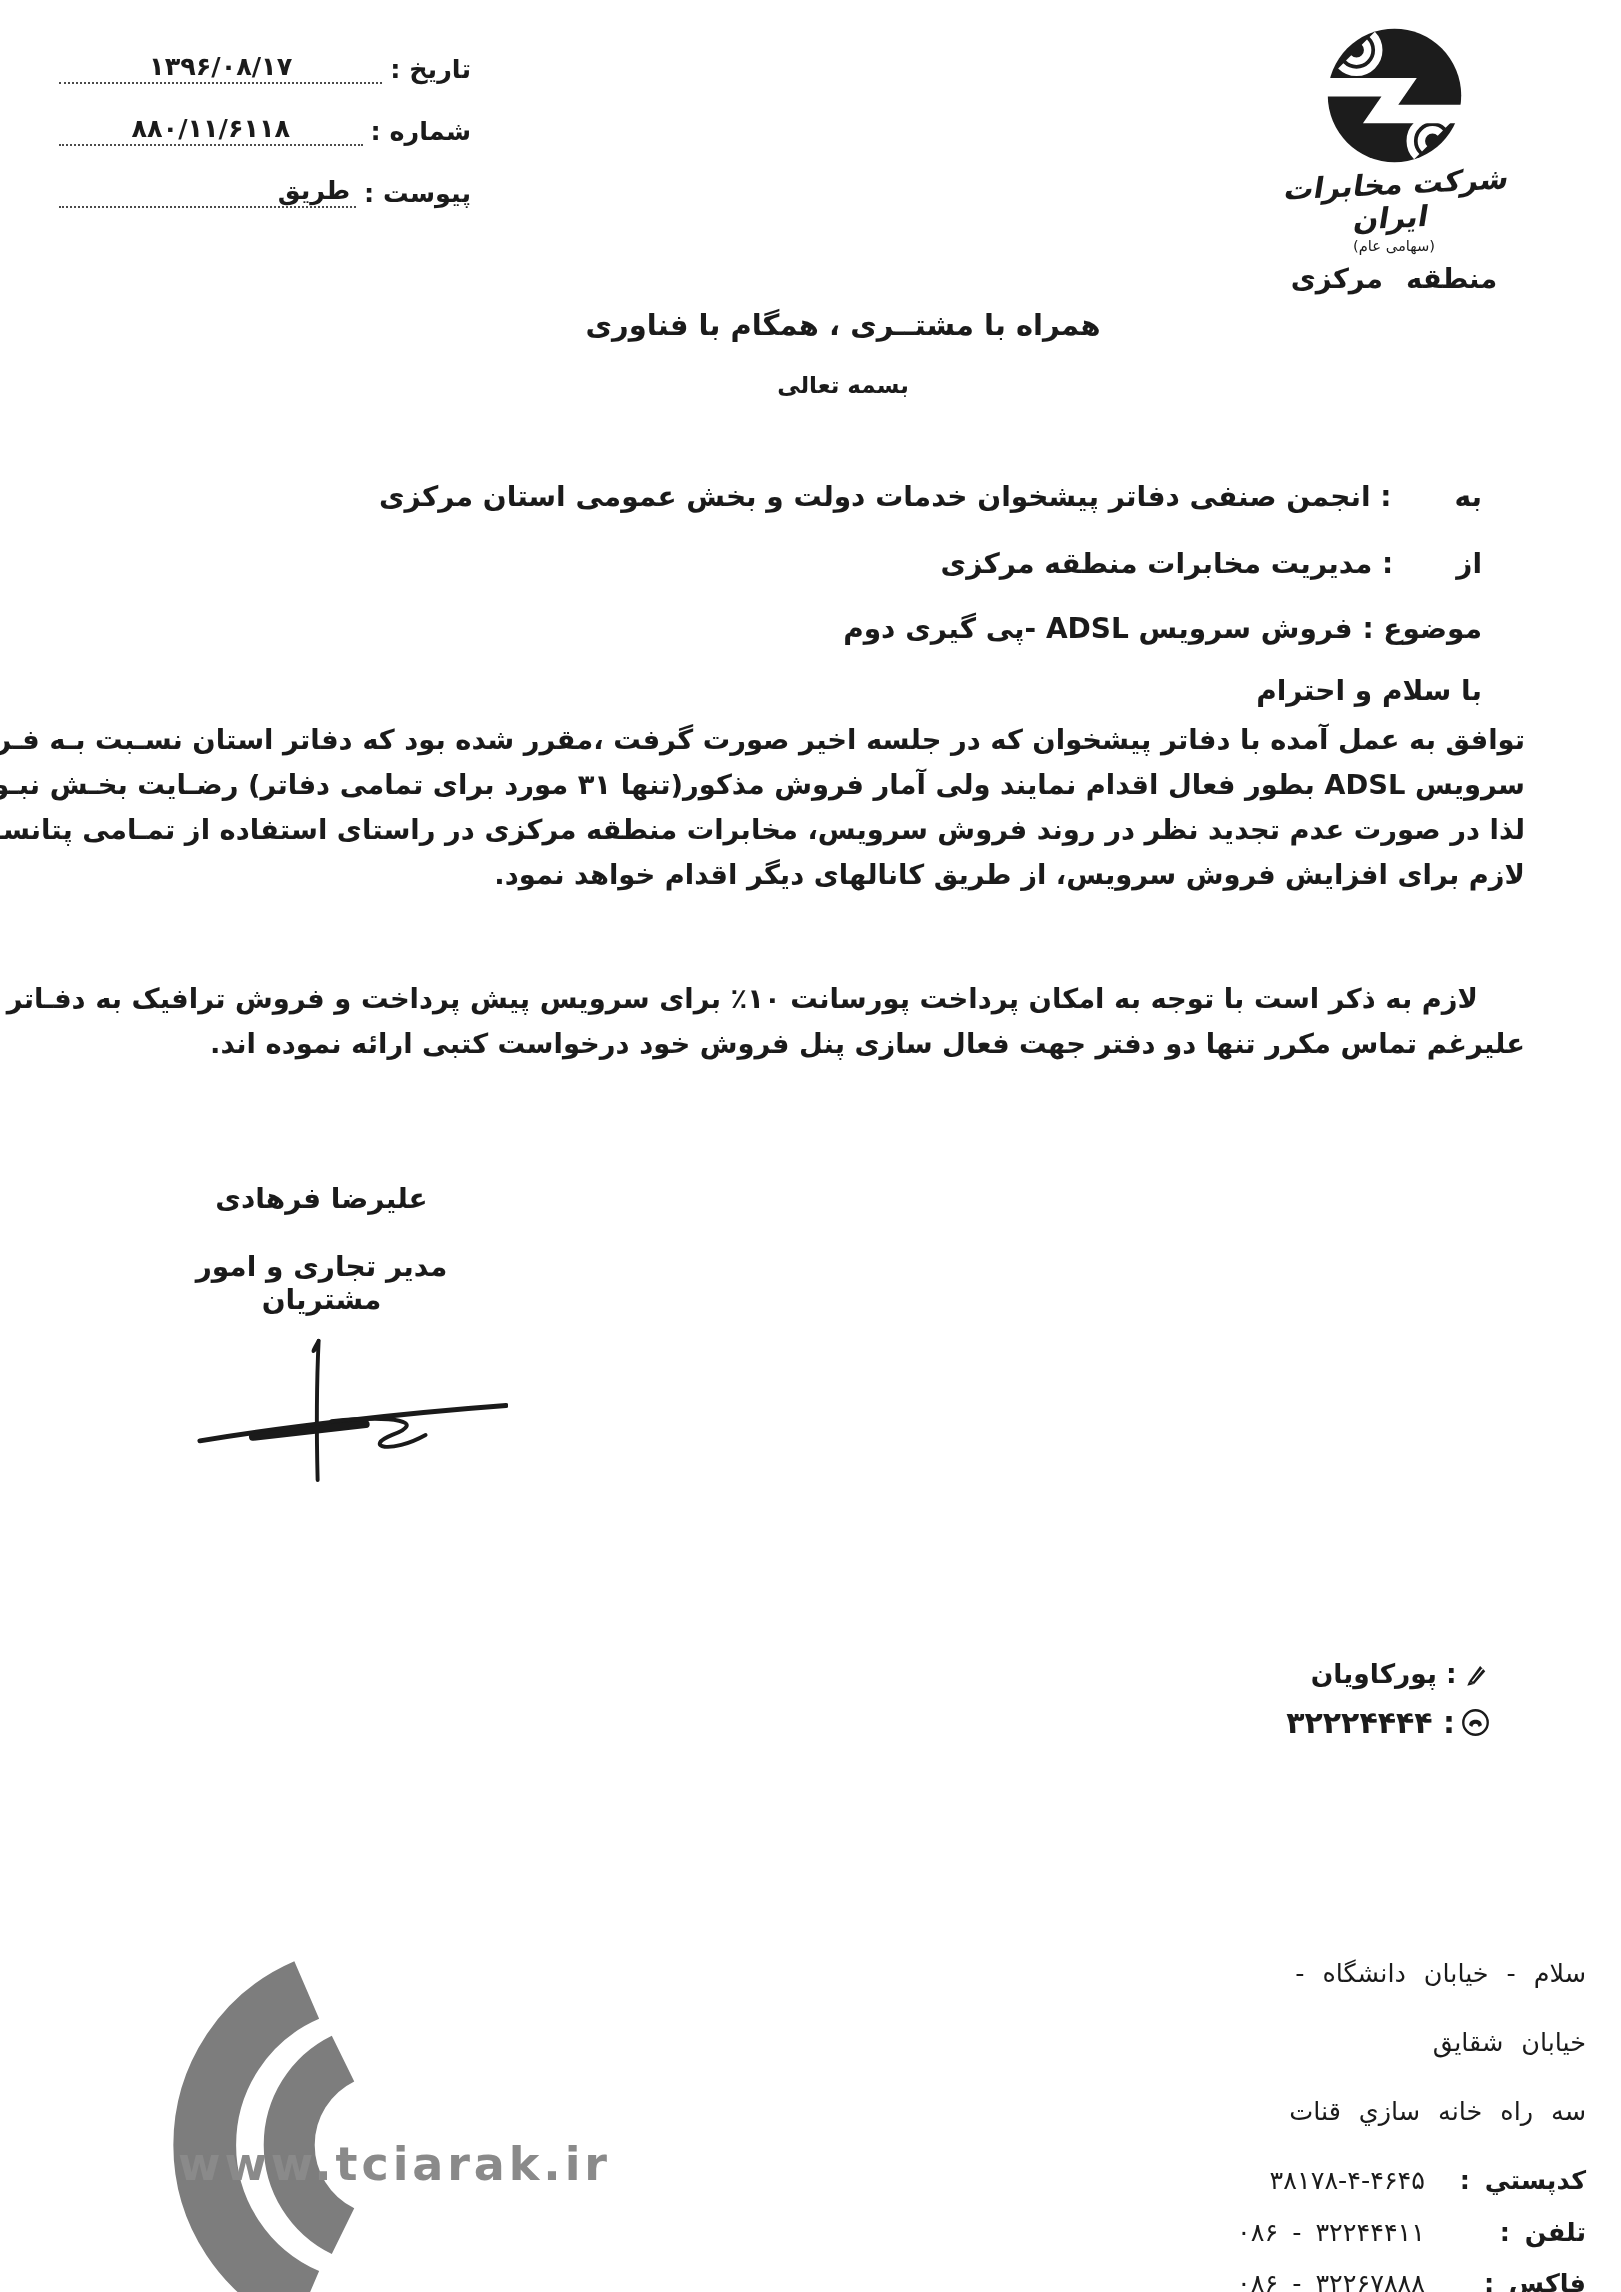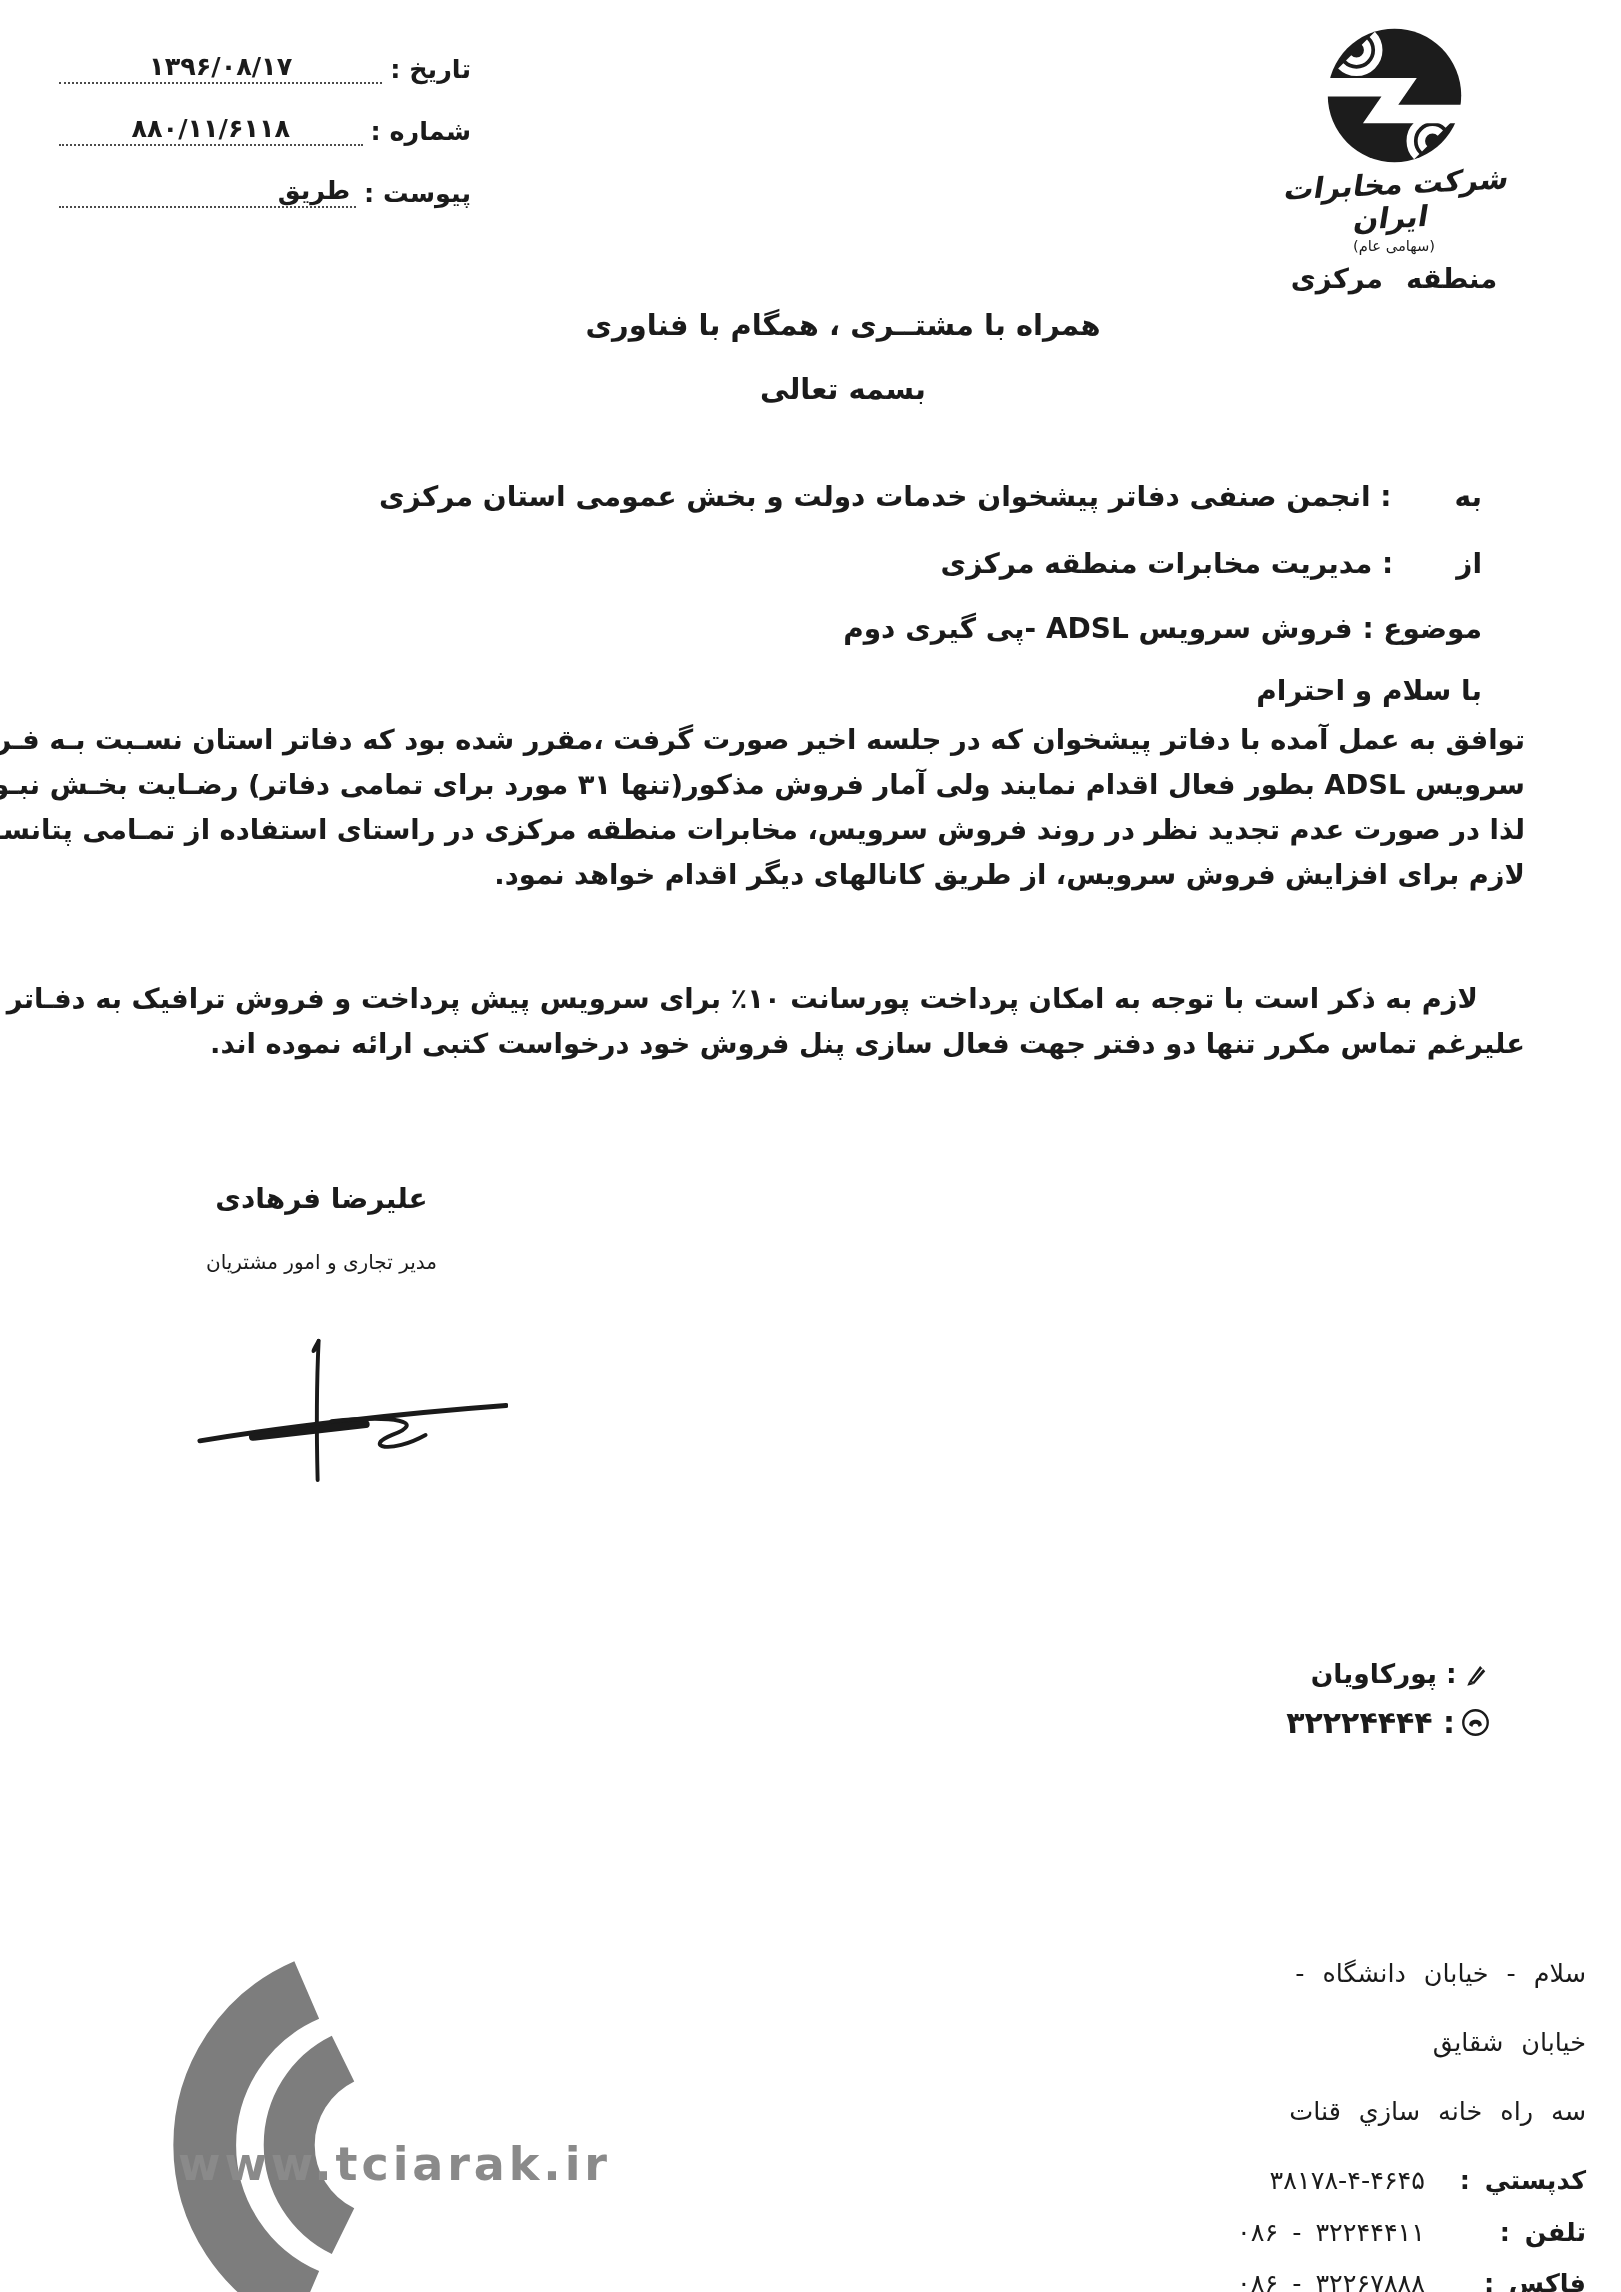--- a/index.html
+++ b/index.html
@@ -21,21 +21,21 @@
   .meta-line.right{text-align:right;}
   .meta-value{font-weight:bold;font-size:25.5px;direction:ltr;display:inline-block;padding:0 5.9px;}
   
   .logo-block{position:absolute;left:1257px;top:25.5px;width:274px;text-align:center;}
   .logo-mark{display:block;margin:0 auto;}
   .company-name{font-size:29px;font-weight:bold;transform:skewX(-12deg) rotate(-3deg);margin-top:2px;}
   .company-type{font-size:14.7px;margin-top:2px;}
   .region-name{font-size:27.4px;font-weight:bold;word-spacing:13.7px;margin-top:9.8px;letter-spacing:1px;}
   
   .slogan{position:absolute;left:549px;top:308px;width:588px;text-align:center;font-size:29px;font-weight:bold;}
-  .bismillah{position:absolute;left:549px;top:372px;width:588px;text-align:center;font-size:29px;font-weight:bold;}
+  .bismillah{position:absolute;left:549px;top:372px;width:588px;text-align:center;font-size:23px;font-weight:bold;}
   
   .field-line{position:absolute;right:139px;font-size:28px;font-weight:bold;display:flex;align-items:baseline;white-space:nowrap;}
   .field-line .gap{display:inline-block;width:63px;}
   .field-line .gap-s{display:inline-block;width:9.8px;}
   .to-line{top:480px;}
   .from-line{top:547px;}
   .subject-line{top:612px;}
   .salutation{position:absolute;right:139px;top:674px;font-size:28px;font-weight:bold;}
   
   .body-par{position:absolute;left:94px;width:1431px;}
@@ -43,21 +43,21 @@
   .par-2{top:976px;}
   .body-line{
     height:45px;line-height:45px;font-size:27.4px;font-weight:bold;
     text-align:justify;text-align-last:justify;white-space:nowrap;
   }
   .body-line.first{padding-right:47px;}
   .body-line.last{text-align:right;text-align-last:right;}
   
   .sig-block{position:absolute;left:155px;top:1182px;width:333px;text-align:center;}
   .sig-name{font-size:28px;font-weight:bold;}
-  .sig-title{font-size:20px;font-weight:normal;margin-top:35px;}
+  .sig-title{font-size:28px;font-weight:bold;margin-top:35px;}
   .sig-scribble{position:absolute;left:194px;top:1323px;}
   
   .contact-block{position:absolute;right:131px;top:1658px;text-align:left;}
   .contact-row{display:flex;direction:rtl;align-items:center;gap:5.9px;justify-content:flex-start;margin-bottom:15.7px;}
   .contact-row .icn{flex:0 0 auto;display:inline-flex;}
   .author-text{font-size:26.5px;font-weight:600;}
   .phone-text{font-size:30px;font-weight:bold;letter-spacing:2px;}
   
   .footer-block{position:absolute;right:35px;top:1958px;width:549px;text-align:right;font-size:25.5px;}
   .addr-line{margin-bottom:39px;word-spacing:9.8px;letter-spacing:1px;font-weight:500;}

